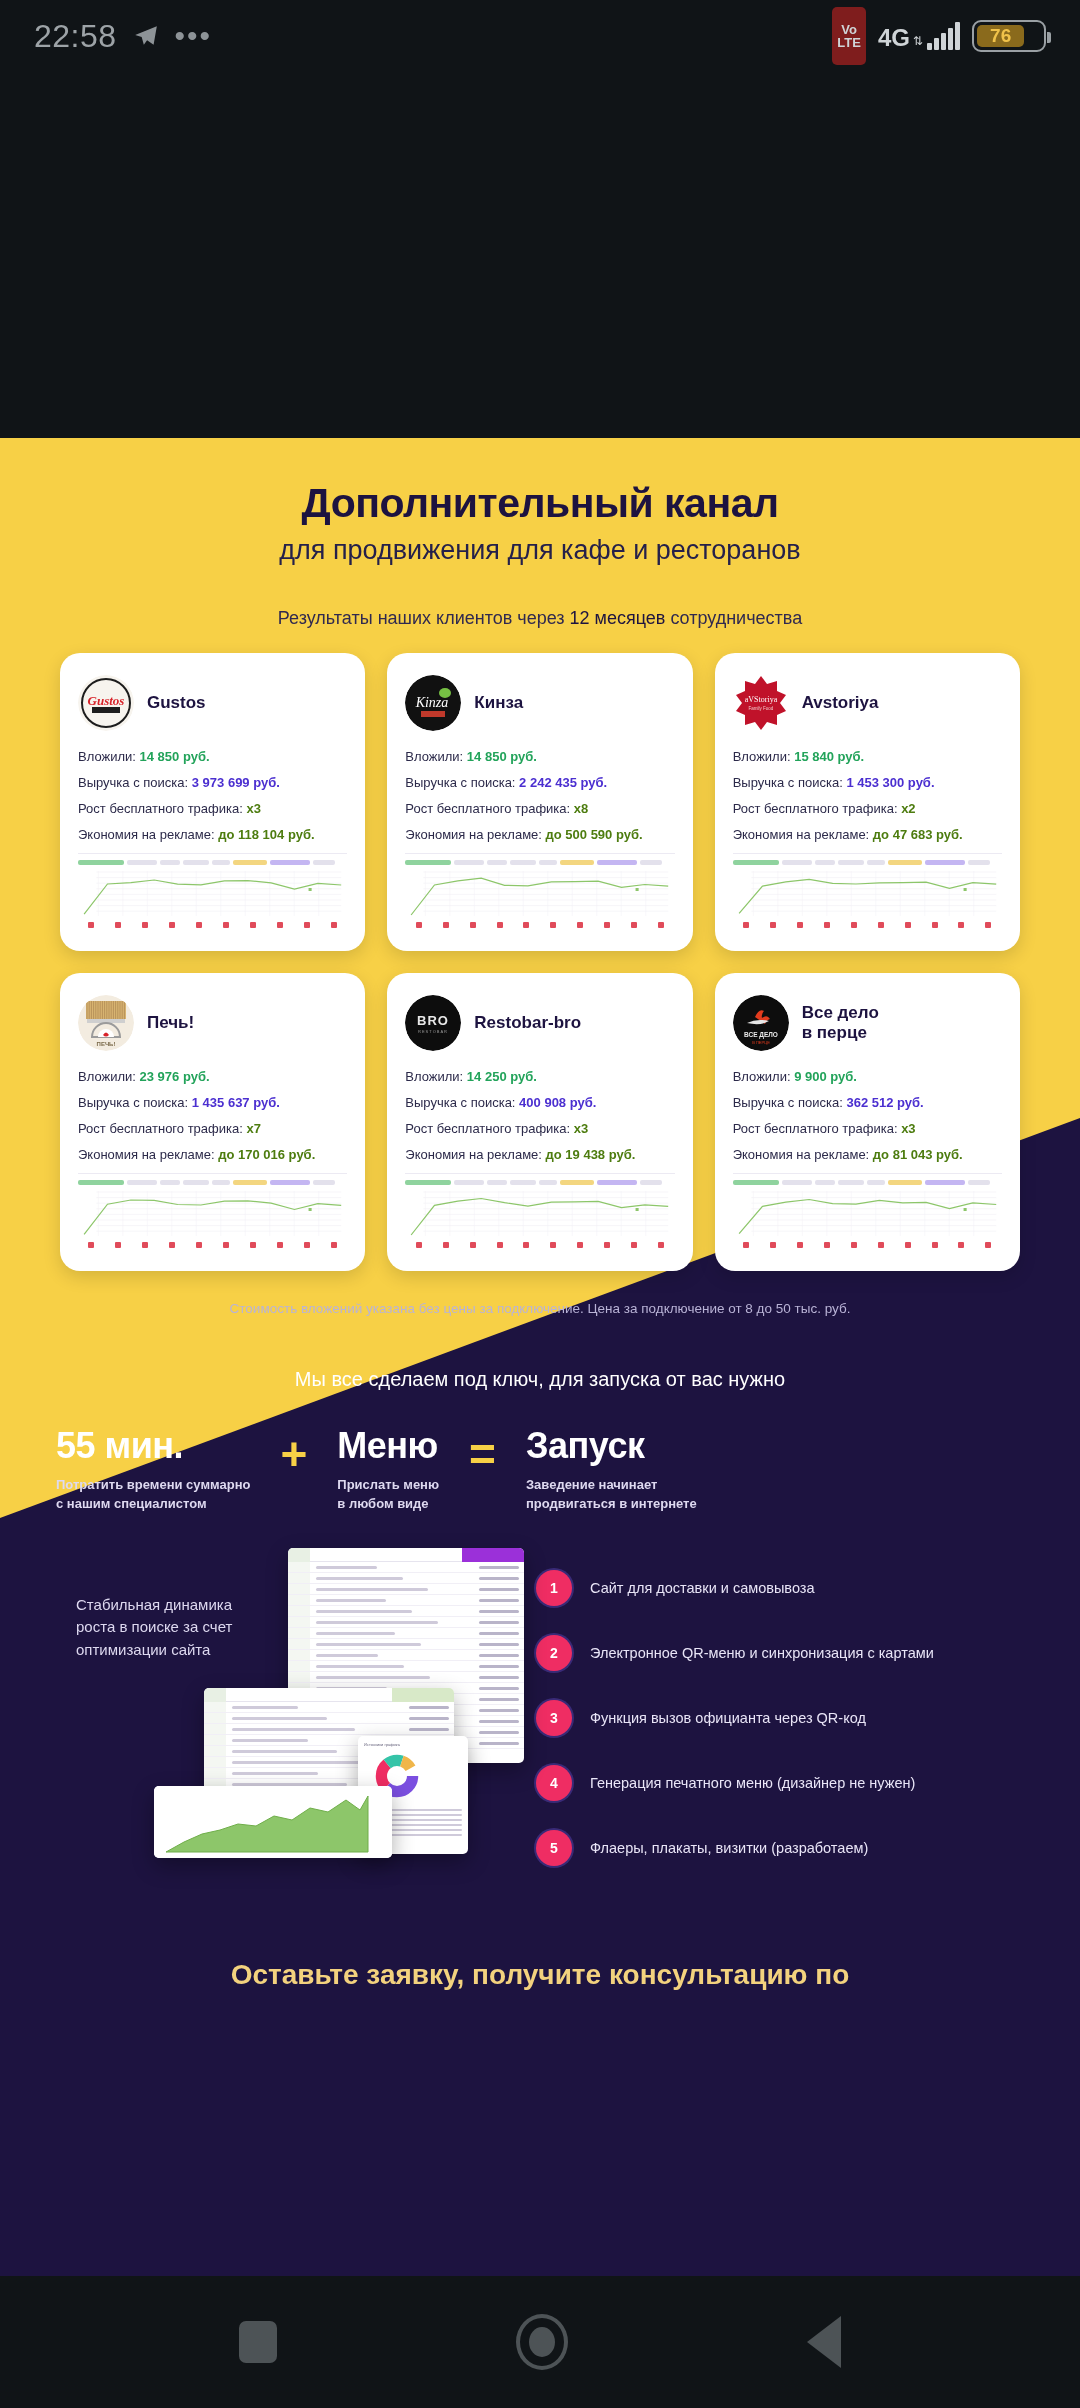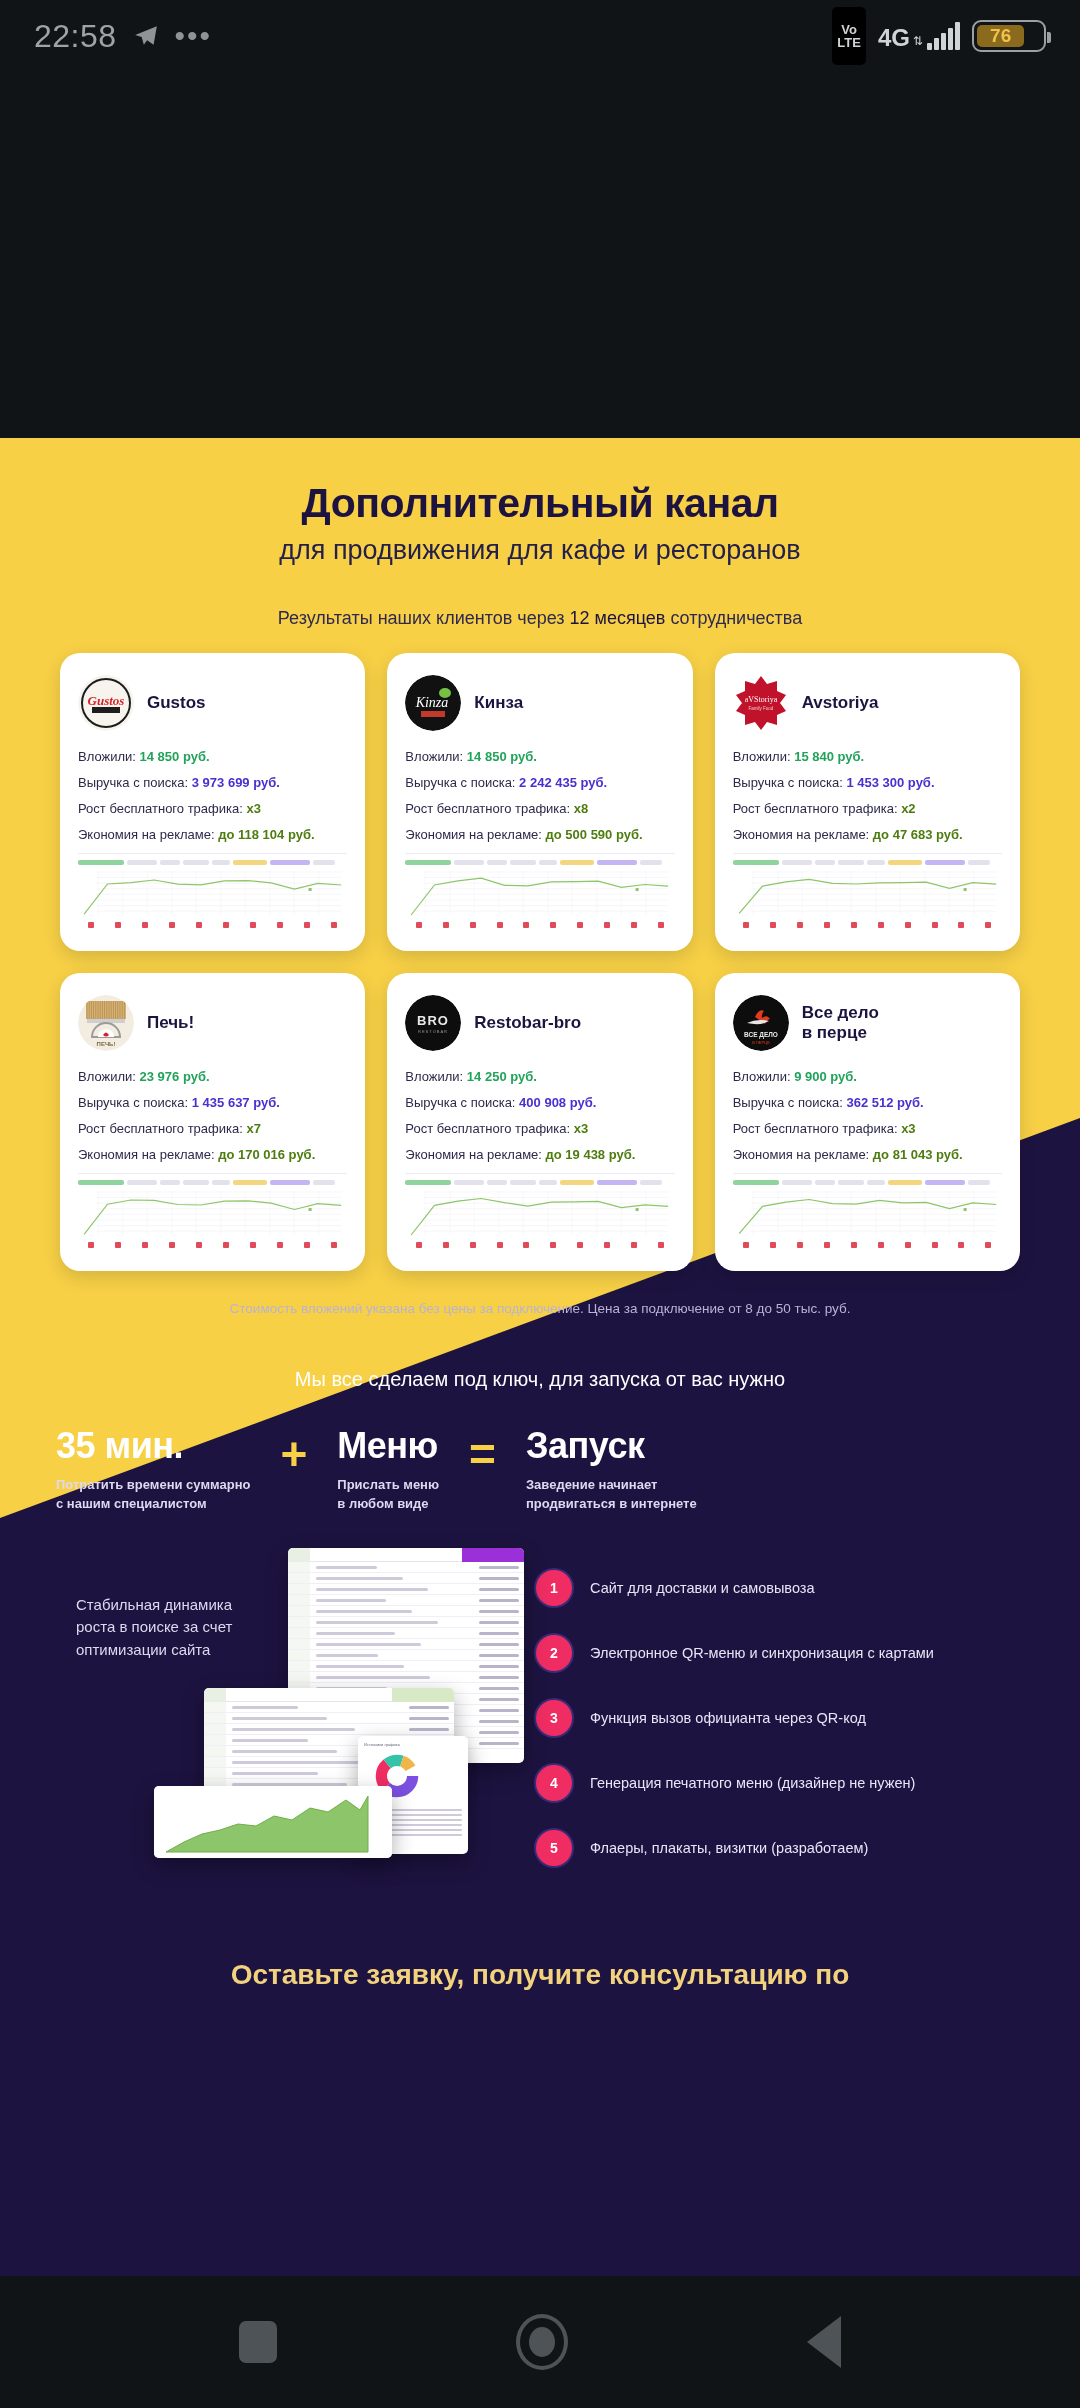--- a/index.html
+++ b/index.html
@@ -17,21 +17,21 @@
     position:absolute; top:0; left:0; width:1080px; height:72px;
     background:#101417; display:flex; align-items:center;
     padding:0 34px; color:#9aa0a4;
   }
   .sb-left{ display:flex; align-items:center; gap:16px; }
   .sb-clock{ font-size:32px; letter-spacing:.5px; color:#9da3a7; font-family:"Liberation Sans",sans-serif; }
   .sb-tg{ width:26px; height:26px; }
   .sb-dots{ font-size:30px; line-height:10px; color:#8d9397; letter-spacing:2px; }
   .sb-right{ margin-left:auto; display:flex; align-items:center; gap:12px; }
   .volte{
-    background:#000000; color:#cfd4d7; font-size:13px; line-height:13px;
+    background:#7f1d1d; color:#cfd4d7; font-size:13px; line-height:13px;
     border-radius:5px; padding:16px 5px; text-align:center; font-weight:bold;
   }
   .netbox{ display:flex; align-items:flex-end; gap:3px; }
   .g4{ font-size:24px; color:#cfd4d7; font-weight:bold; margin-bottom:-2px;}
   .bars{ display:flex; align-items:flex-end; gap:2px; height:28px; }
   .bars i{ display:block; width:5px; background:#cfd4d7; border-radius:1px; }
   .bars i:nth-child(1){height:7px;} .bars i:nth-child(2){height:12px;}
   .bars i:nth-child(3){height:17px;} .bars i:nth-child(4){height:22px;}
   .bars i:nth-child(5){height:28px;}
   .arrows{ font-size:12px; color:#cfd4d7; margin-right:1px; margin-bottom:2px;}
@@ -679,21 +679,21 @@
     </div>
         </div>
       </div>
 
     <div class="disclaimer">Стоимость вложений указана без цены за подключение. Цена за подключение от 8 до 50 тыс. руб.</div>
 
     <div class="turnkey-title">Мы все сделаем под ключ, для запуска от вас нужно</div>
 
     <div class="formula">
       <div class="f-col">
-        <div class="f-big">35 мин.</div>
+        <div class="f-big">55 мин.</div>
         <div class="f-small" style="white-space: pre-line;">Потратить времени суммарно
 с нашим специалистом</div>
       </div>
       <div class="f-op">+</div>
       <div class="f-col">
         <div class="f-big">Меню</div>
         <div class="f-small" style="white-space: pre-line;">Прислать меню
 в любом виде</div>
       </div>
       <div class="f-op">=</div>

